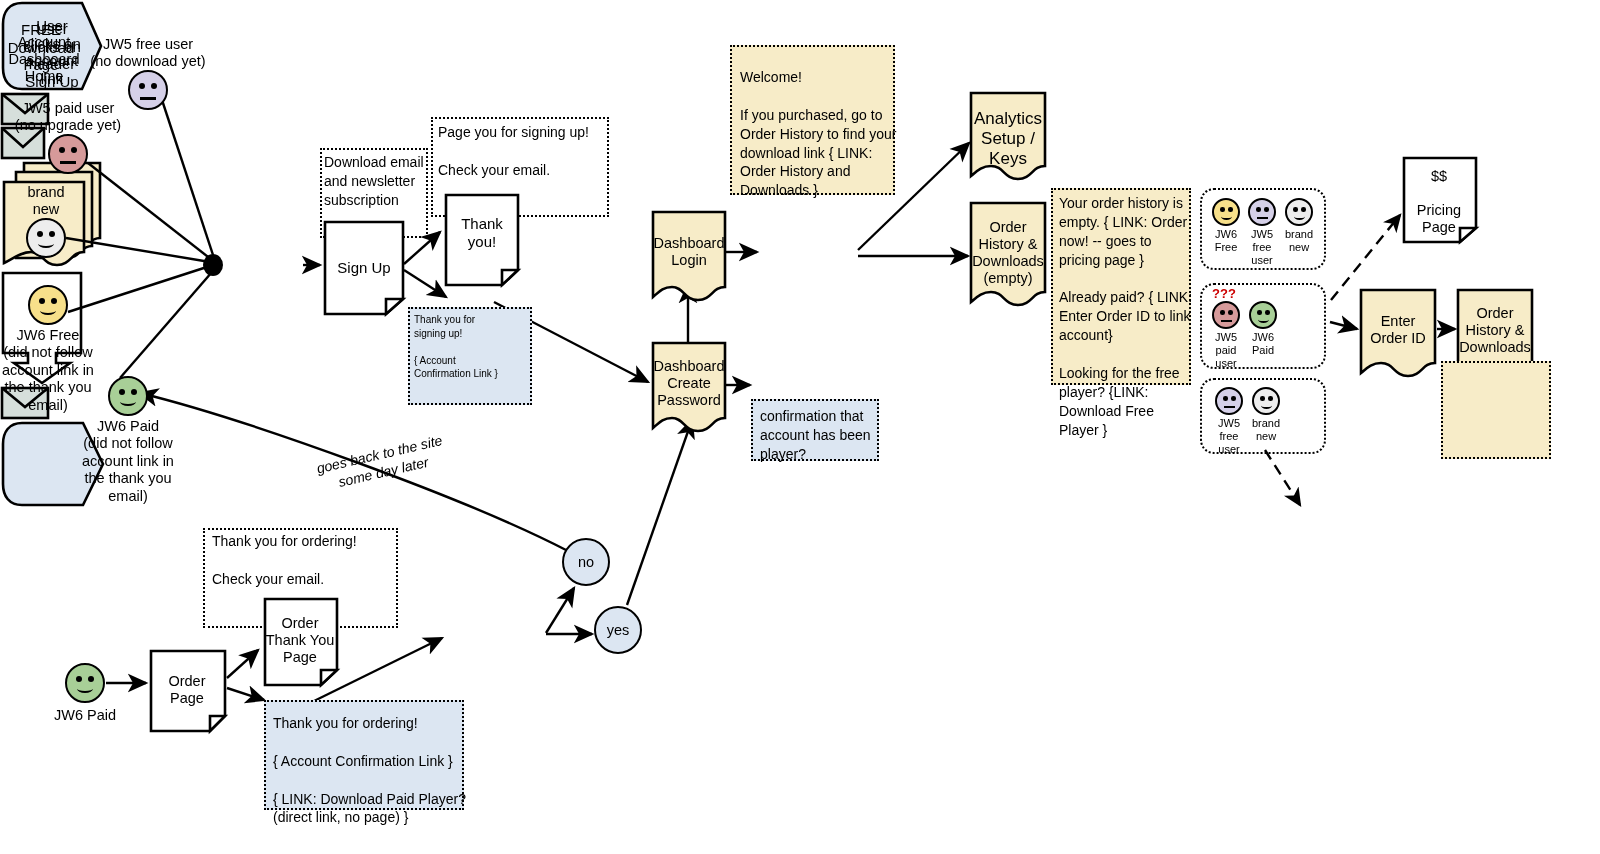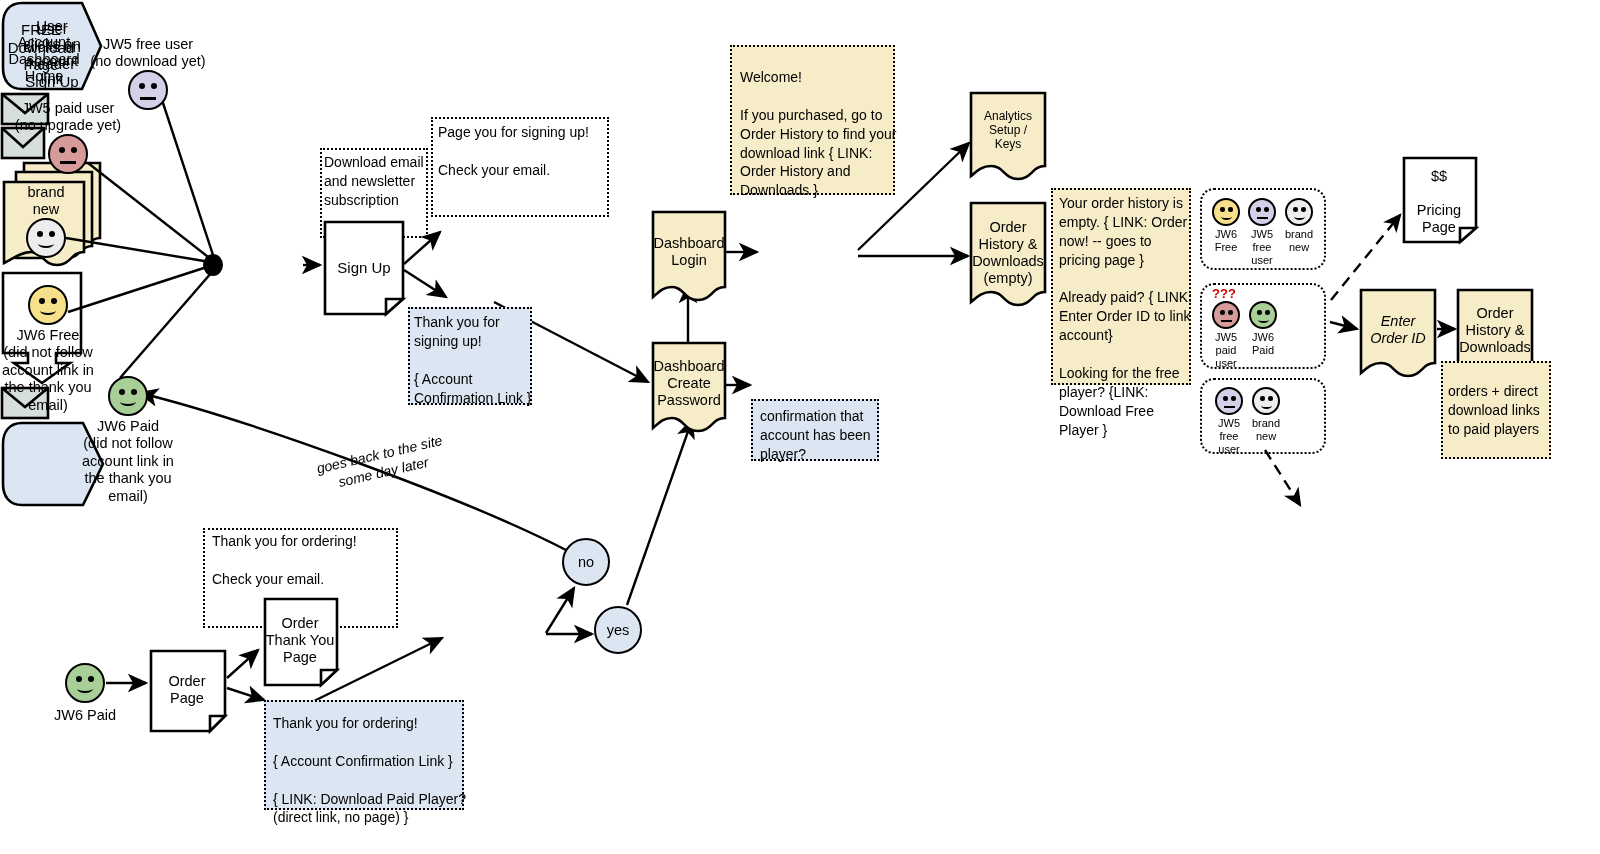--- a/index.html
+++ b/index.html
@@ -245,23 +245,31 @@
       <path d="M81,80 L64,80 L64,95 z" fill="#ffffff" stroke="#000" stroke-width="2.6"></path>
     </svg>
     <div class="lbl" style="left:4px; top:40px; width:76px; font-size:15px;">Sign Up</div>
   </div>
 
   <div class="dbox" style="left:431px; top:117px; width:178px; height:100px;"></div>
   <div class="dbox-text" style="left:438px; top:123px; width:175px; font-size:14px;">Page you for signing up!
 
 Check your email.</div>
 
+  <div class="doc" style="left:443px; top:192px;">
+    <svg width="78" height="96" viewBox="0 0 78 96">
+      <path d="M3,3 L75,3 L75,78 L59,93 L3,93 z" fill="#ffffff" stroke="#000" stroke-width="2.6"></path>
+      <path d="M75,78 L59,78 L59,93 z" fill="#ffffff" stroke="#000" stroke-width="2.6"></path>
+    </svg>
+    <div class="lbl" style="left:3px; top:23px; width:72px; font-size:15px;">Thank
+you!</div>
+  </div>
 
   <div class="dbox blue" style="left:408px; top:307px; width:124px; height:98px;"></div>
-  <div class="dbox-text" style="left:414px; top:313px; width:122px; font-size:14px;">Thank you for
+  <div class="dbox-text" style="left:414px; top:313px; width:122px; font-size:10px;">Thank you for
 signing up!
 
 { Account
 Confirmation Link }</div>
 
   <div class="env" style="left:445px; top:284px;">
     <svg width="50" height="34" viewBox="0 0 50 34">
       <rect x="2" y="2" width="46" height="30" fill="#d6dfdb" stroke="#000" stroke-width="2.6"></rect>
       <path d="M2,2 L25,21 L48,2" fill="none" stroke="#000" stroke-width="2.6"></path>
     </svg>
@@ -312,21 +320,21 @@
     </svg>
     <div class="lbl" style="left:3px; top:34px; width:82px; font-size:14.5px;">Account
 Dashboard
 Home</div>
   </div>
 
   <div class="doc" style="left:968px; top:90px;">
     <svg width="80" height="96" viewBox="0 0 80 96">
       <path d="M3,3 L77,3 L77,76 C64,76 64,89 50,89 C36,89 36,76 23,76 C13,76 8,82 3,86 z" fill="#f7ecc8" stroke="#000" stroke-width="2.6"></path>
     </svg>
-    <div class="lbl" style="left:0px; top:19px; width:80px; font-size:12px;">Analytics
+    <div class="lbl" style="left:0px; top:19px; width:80px; font-size:17px;">Analytics
 Setup /
 Keys</div>
   </div>
 
   <div class="doc" style="left:968px; top:200px;">
     <svg width="80" height="112" viewBox="0 0 80 112">
       <path d="M3,3 L77,3 L77,92 C64,92 64,105 50,105 C36,105 36,92 23,92 C13,92 8,98 3,102 z" fill="#f7ecc8" stroke="#000" stroke-width="2.6"></path>
     </svg>
     <div class="lbl" style="left:0px; top:19px; width:80px; font-size:14.5px;">Order
 History &amp;
@@ -415,41 +423,38 @@
 free
 user</div>
   <div class="face" style="left:1252px; top:387px; width:28px; height:28px; background:#ededed;">
     <span class="eye" style="left:6px; top:7px; width:4.5px; height:4.5px;"></span>
     <span class="eye" style="left:14px; top:7px; width:4.5px; height:4.5px;"></span>
     <span class="mouth-smile" style="left:7px; top:13px; width:11px; height:7px;"></span>
   </div>
   <div class="face-cap" style="left:1244px; top:417px; width:44px; font-size:11px;">brand
 new</div>
 
-  <div class="doc" style="left:1358px; top:287px;font-style:italic;">
+  <div class="doc" style="left:1358px; top:287px;">
     <svg width="80" height="96" viewBox="0 0 80 96">
       <path d="M3,3 L77,3 L77,76 C64,76 64,89 50,89 C36,89 36,76 23,76 C13,76 8,82 3,86 z" fill="#f7ecc8" stroke="#000" stroke-width="2.6"></path>
     </svg>
     <div class="lbl" style="left:0px; top:26px; width:80px; font-size:14.5px;">Enter
 Order ID</div>
   </div>
 
   <div class="doc" style="left:1455px; top:287px;">
     <svg width="80" height="96" viewBox="0 0 80 96">
       <path d="M3,3 L77,3 L77,76 C64,76 64,89 50,89 C36,89 36,76 23,76 C13,76 8,82 3,86 z" fill="#f7ecc8" stroke="#000" stroke-width="2.6"></path>
     </svg>
     <div class="lbl" style="left:0px; top:18px; width:80px; font-size:14.5px;">Order
 History &amp;
 Downloads</div>
   </div>
 
   <div class="dbox yellow" style="left:1441px; top:361px; width:110px; height:98px;"></div>
-  <div class="dbox-text" style="left:1448px; top:382px; width:106px; font-size:14px;">orders + direct
-download links
-to paid players</div>
 
   <div class="arrowbox" style="left:1259px; top:507px;">
     <svg width="84" height="116" viewBox="0 0 84 116">
       <path d="M3,3 L81,3 L81,83 L56,83 L56,93 L70,93 L42,113 L14,93 L28,93 L28,83 L3,83 z" fill="#ffffff" stroke="#000" stroke-width="2.6"></path>
     </svg>
     <div class="lbl" style="left:2px; top:21px; width:78px; font-size:15px;">FREE
 Download
 Page</div>
   </div>
 

